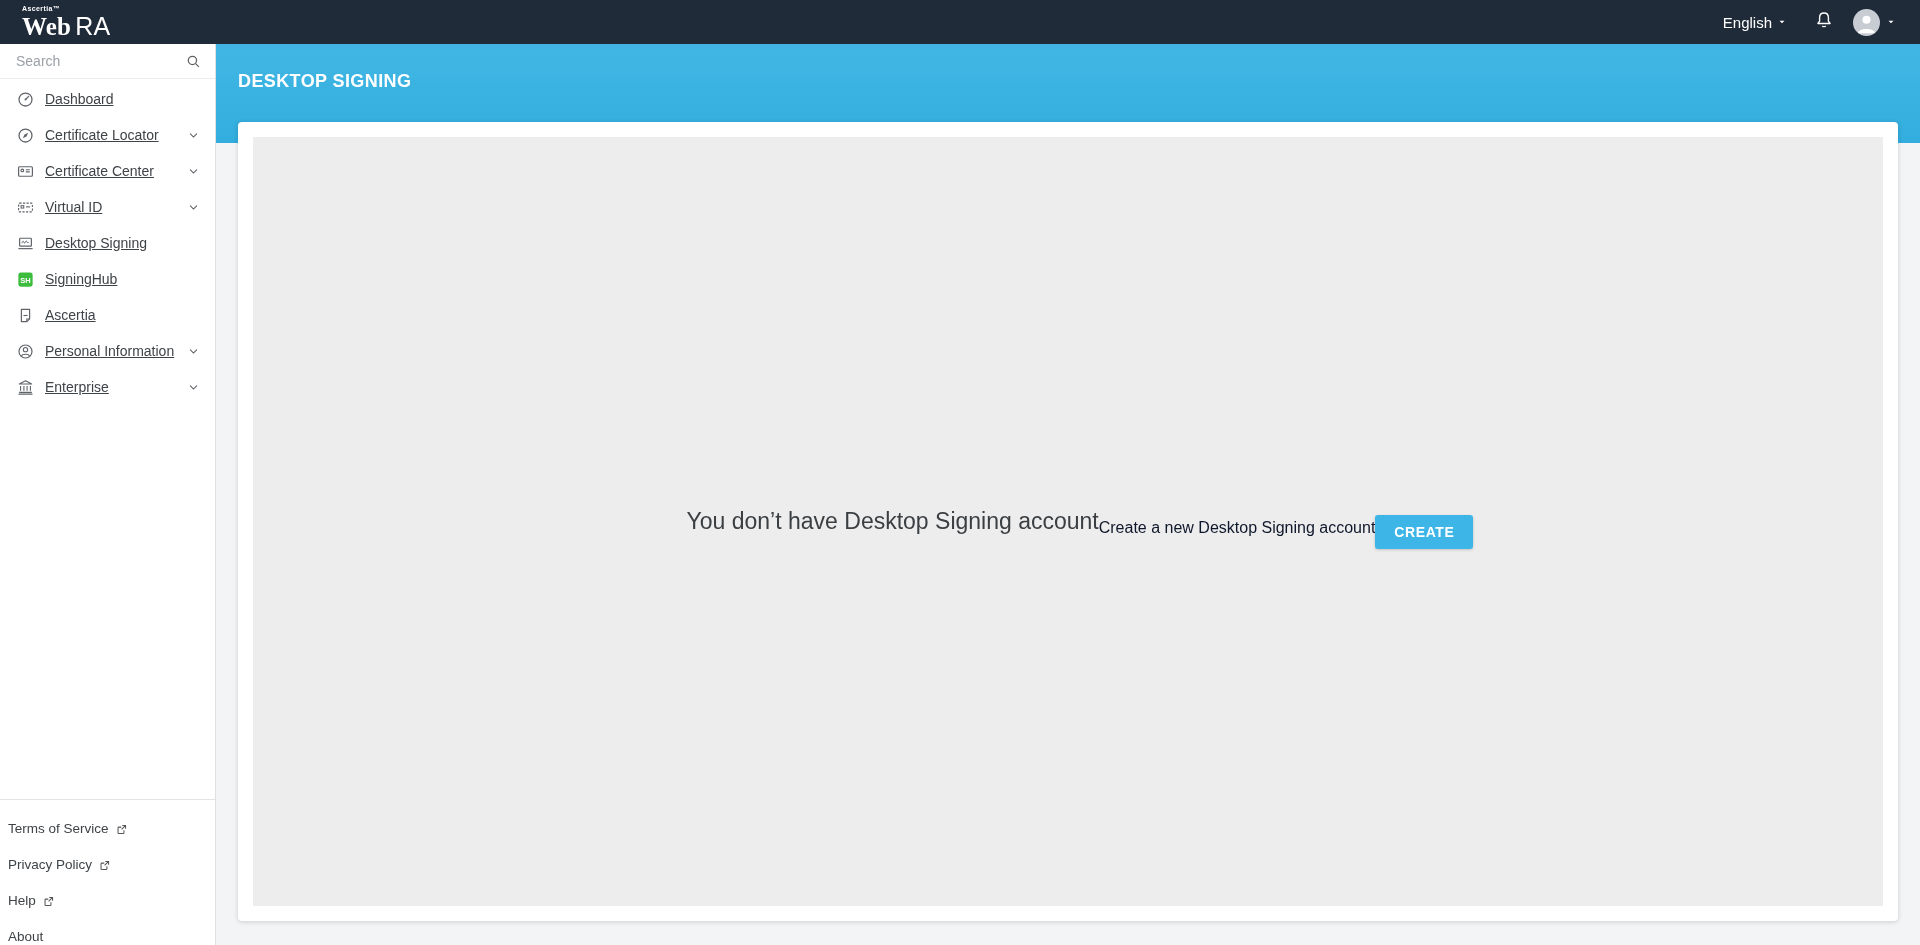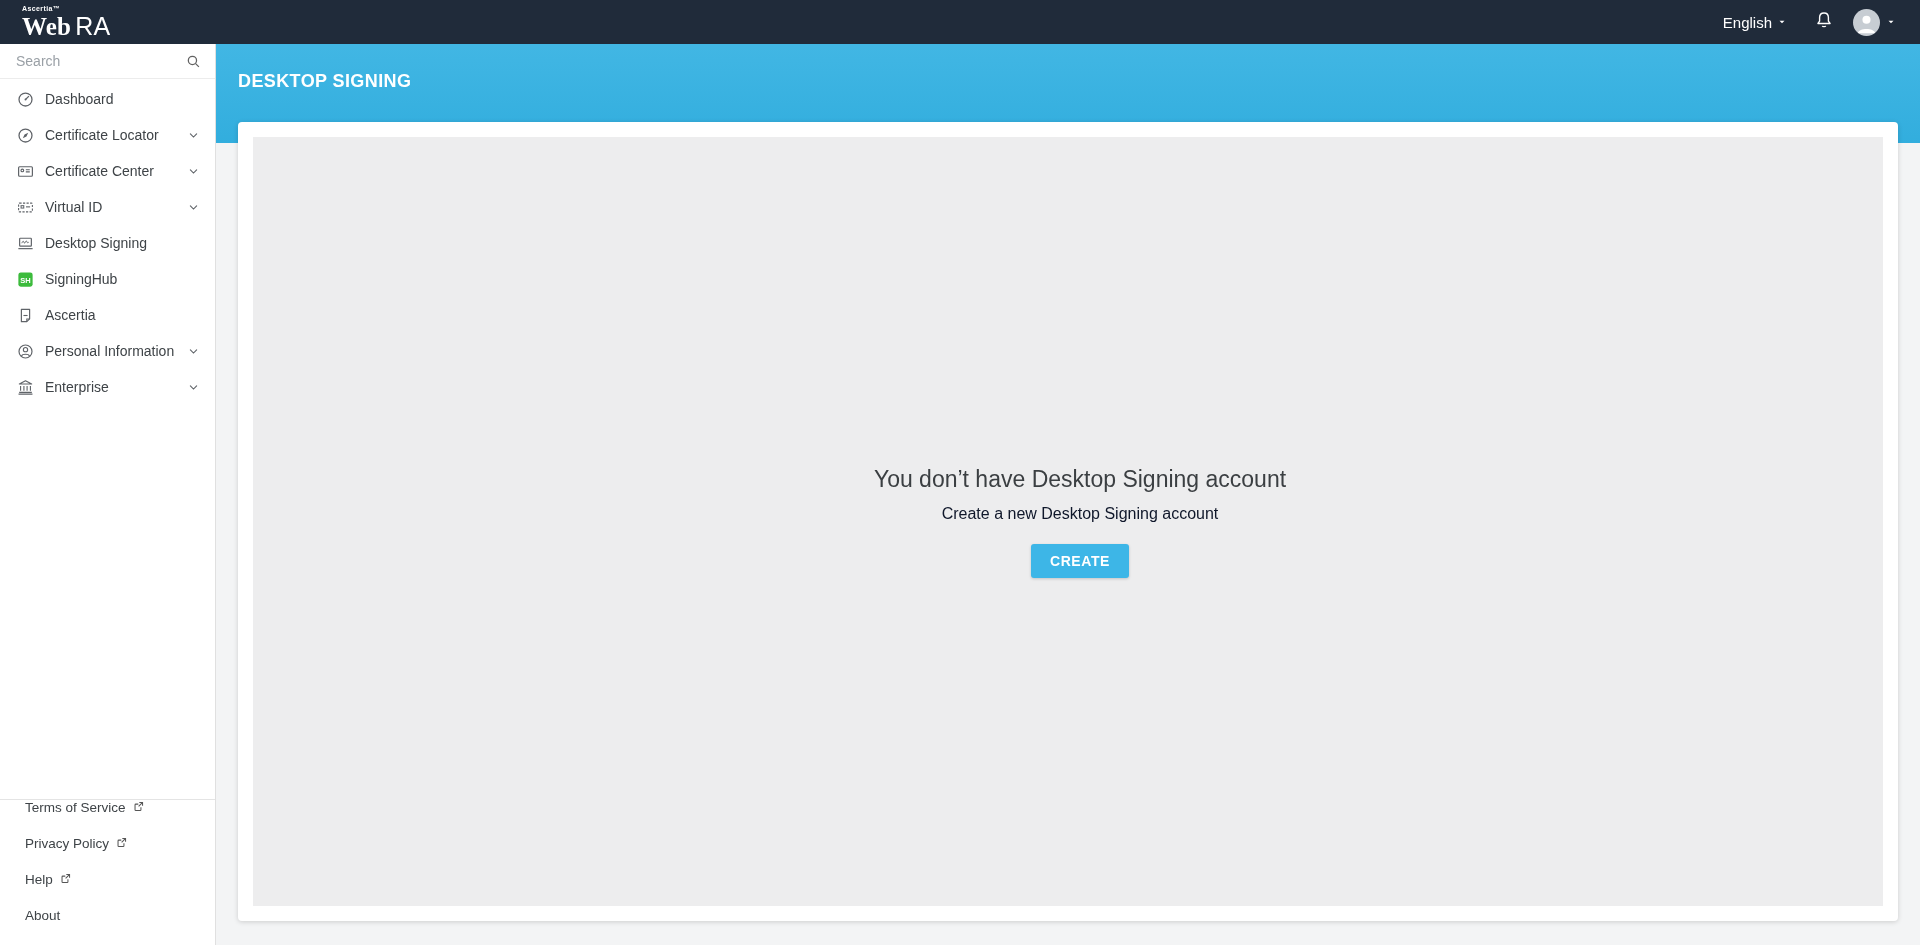--- a/index.html
+++ b/index.html
@@ -33,37 +33,37 @@
   .avatar-group .caret{margin-left:6px;display:flex;}
 
   
   .sidebar{position:fixed;top:44px;left:0;bottom:0;width:216px;background:#fff;border-right:1px solid #e0e0e0;z-index:20;}
   .search-row{position:relative;height:35px;border-bottom:1px solid #ececec;}
   .search-row input{width:100%;height:100%;border:0;outline:none;padding:0 38px 0 16px;font-size:14px;
     font-family:inherit;color:#3e4347;background:transparent;}
   .search-row input::placeholder{color:#9aa0a6;}
   .search-icon{position:absolute;right:13px;top:9px;display:flex;}
   .nav{padding-top:2px;}
-  .nav-item{height:36px;display:flex;align-items:center;padding:0 14px 0 16px;cursor:pointer;color:var(--text-dark);}
+  .nav-item{height:36px;display:flex;align-items:center;padding:0 14px 0 16px;cursor:pointer;color:var(--text-dark);text-decoration:underline;}
   .nav-item .nav-icon{width:19px;height:19px;display:flex;align-items:center;justify-content:center;flex:none;}
   .nav-item .nav-label{font-size:14px;margin-left:10px;flex:1;white-space:nowrap;}
   .nav-item .nav-chevron{display:flex;flex:none;}
   .side-footer{position:absolute;left:0;right:0;bottom:1px;border-top:1px solid #e4e4e4;background:#fff;}
-  .foot-link{height:36px;display:flex;align-items:flex-start;padding-left:25px;font-size:13.5px;color:var(--text-dark);cursor:pointer;}
+  .foot-link{height:36px;display:flex;align-items:flex-end;padding-left:8px;font-size:13.5px;color:var(--text-dark);cursor:pointer;}
   .foot-link .ext{margin-left:6px;display:flex;}
 
   
   .main{position:absolute;left:216px;top:44px;right:0;bottom:0;background:var(--page-bg);overflow:hidden;}
   .page-header{height:99px;background:var(--header-blue);
     background-image:linear-gradient(180deg,rgba(255,255,255,.07),rgba(0,0,0,.02));padding:27px 0 0 22px;}
   .page-header h1{color:#fff;font-size:18px;font-weight:700;letter-spacing:.4px;}
   .card{margin:-21px 22px 0 22px;height:799px;background:#fff;border-radius:4px;
     box-shadow:0 1px 5px rgba(0,0,0,.16);padding:15px;position:relative;z-index:5;}
   .panel{width:100%;height:100%;background:var(--panel-gray);
-    display:flex;flex-direction:column;align-items:center;justify-content:center;text-align:center;padding-left:24px;}
+    display:flex;flex-direction:row;align-items:center;justify-content:center;text-align:center;padding-left:24px;}
   .panel h2{font-size:23px;font-weight:400;color:#3b3f42;}
   .panel p{font-size:16px;color:#0f172a;margin-top:12px;}
   .panel button{margin-top:21px;height:34px;padding:0 19px;border:0;border-radius:3px;cursor:pointer;
     background:var(--accent-blue);color:#fff;font-family:inherit;font-size:14px;font-weight:700;letter-spacing:.6px;
     box-shadow:0 1px 3px rgba(0,0,0,.18);}
 </style>
 </head>
 <body>
 
 <header class="topbar">

